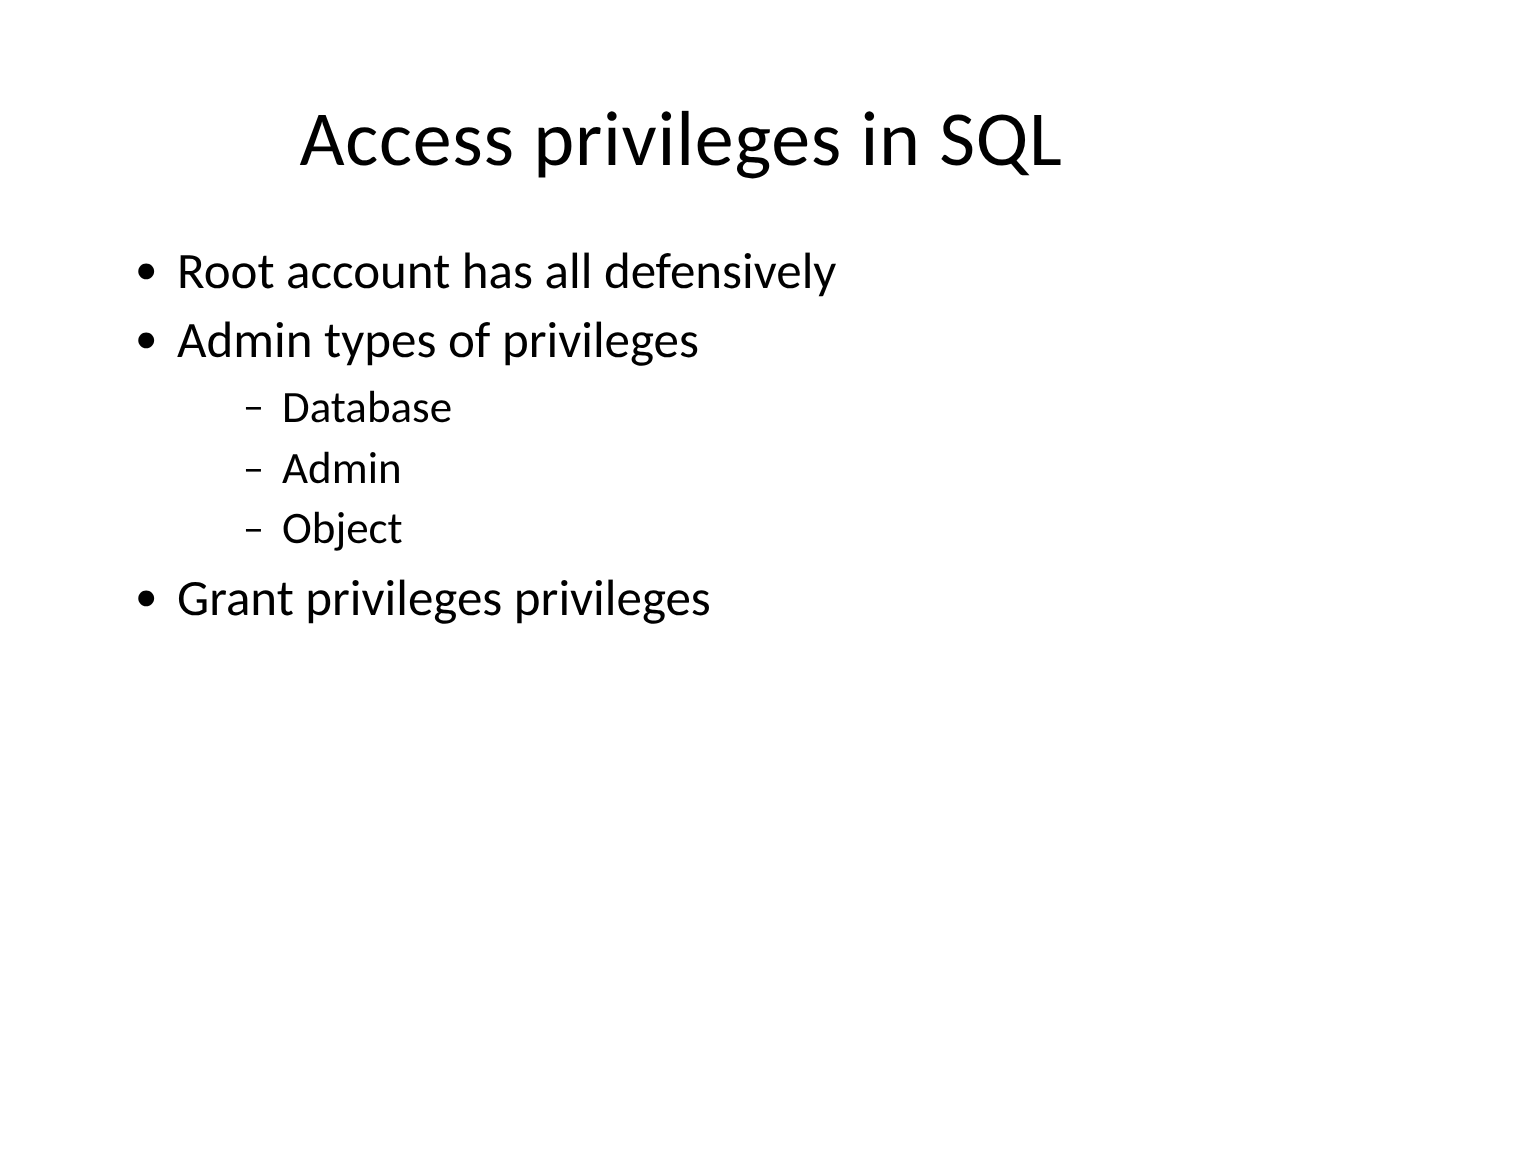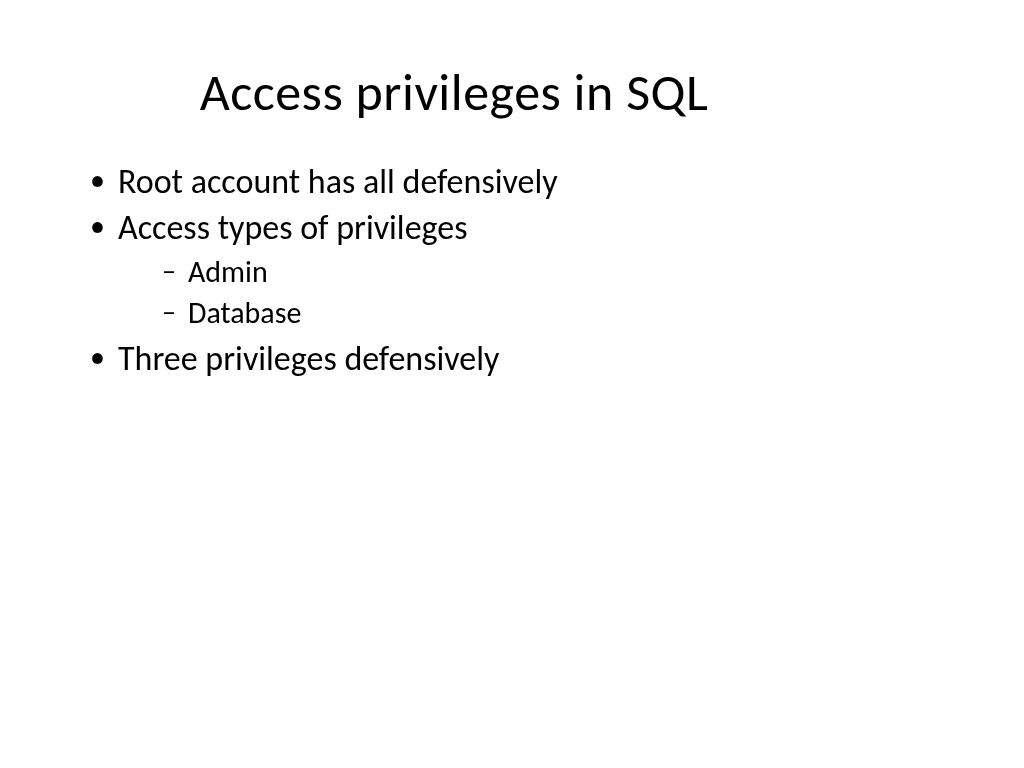--- a/index.html
+++ b/index.html
@@ -14,21 +14,22 @@
   ul.sub > li::before { content: "–"; position: absolute; left: 0; top: 0; font-size: 28px; }
 </style>
 </head>
 <body>
 
 <div class="slide">
   <h1 class="title">Access privileges in SQL</h1>
   <ul class="top">
     <li>Root account has all defensively</li>
     <li>
-      <span>Access types of privileges</span>
+      <span>Admin types of privileges</span>
       <ul class="sub">
+        <li>Database</li>
         <li>Admin</li>
-        <li>Database</li>
+        <li>Object</li>
       </ul>
     </li>
-    <li>Three privileges defensively</li>
+    <li>Grant privileges privileges</li>
   </ul>
 </div>
 
 </body></html>

